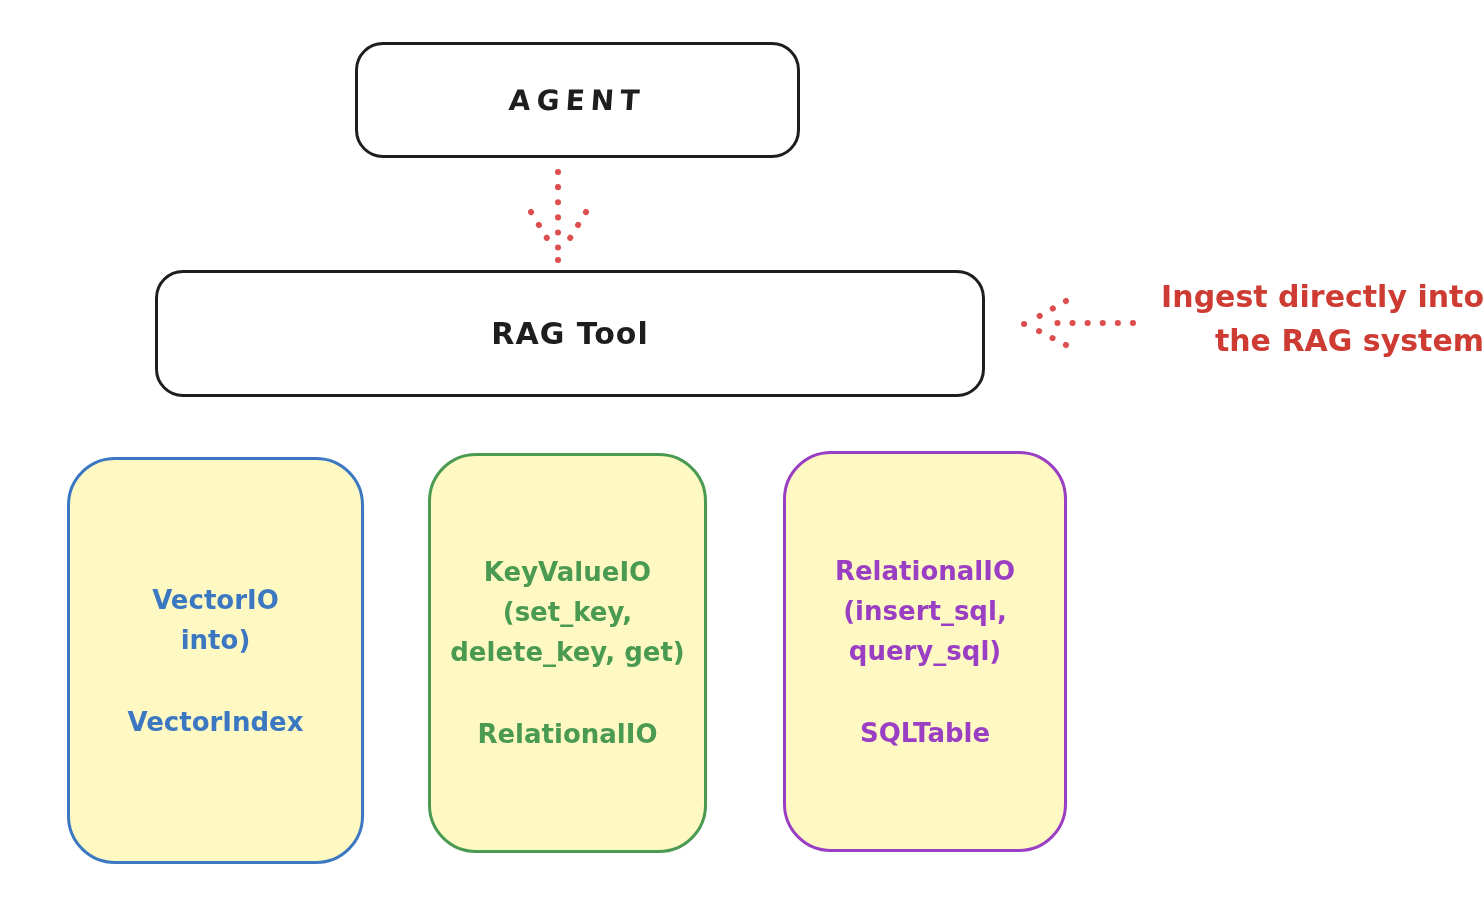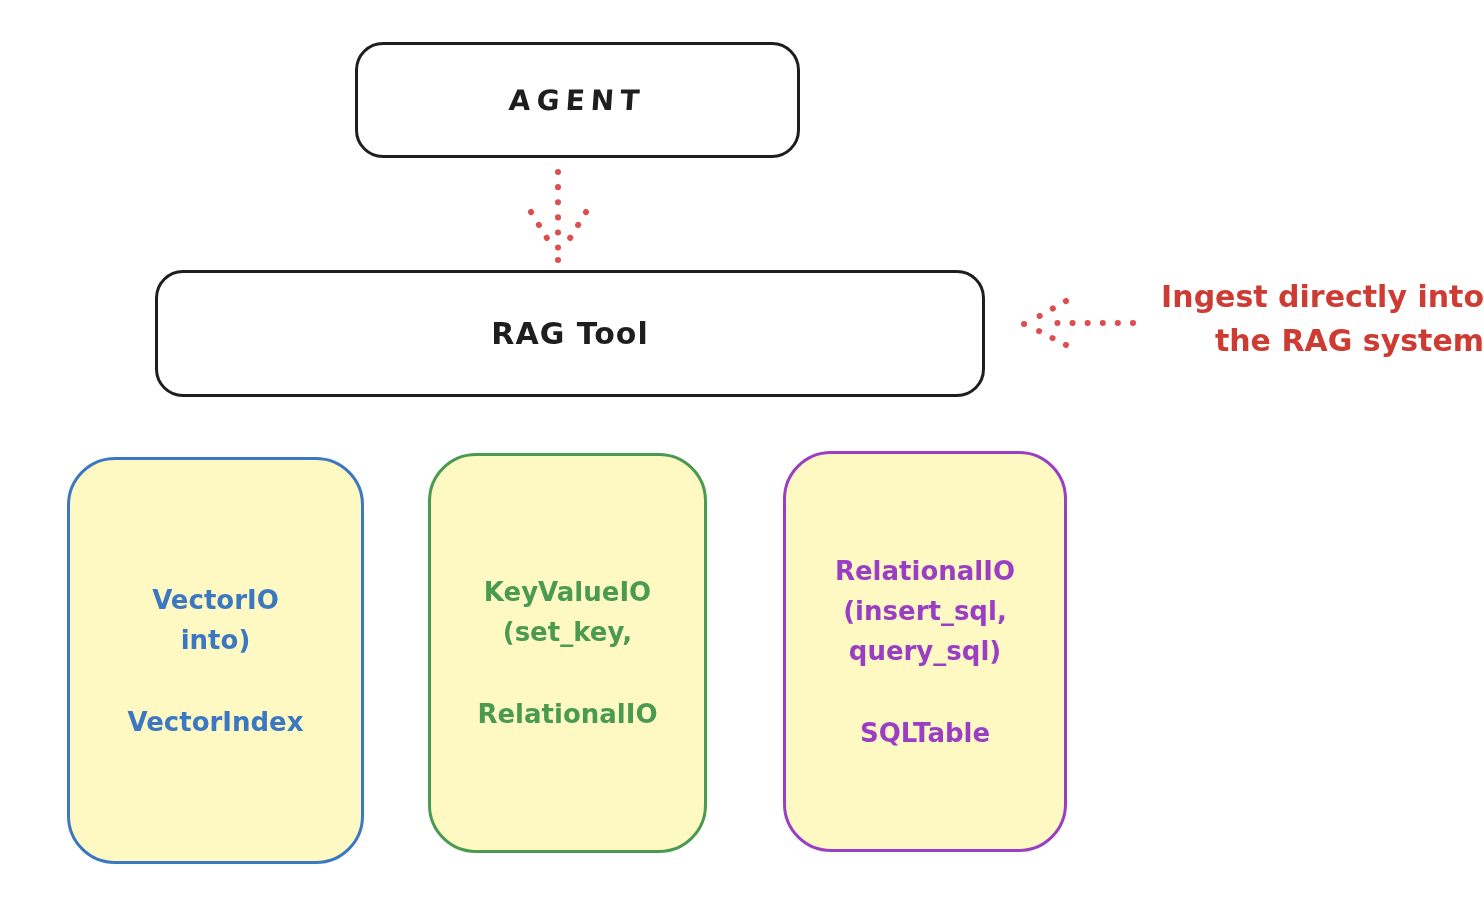--- a/index.html
+++ b/index.html
@@ -133,20 +133,21 @@
   <div class="store store-vector">
     <div class="line">VectorIO</div>
     <div class="line">into)</div>
     <div class="spacer"></div>
     <div class="line">VectorIndex</div>
   </div>
 
   <div class="store store-keyvalue">
     <div class="line">KeyValueIO</div>
     <div class="line">(set_key,</div>
+    <div class="line">delete_key, get)</div>
     <div class="spacer"></div>
     <div class="line">RelationalIO</div>
   </div>
 
   <div class="store store-relational">
     <div class="line">RelationalIO</div>
     <div class="line">(insert_sql,</div>
     <div class="line">query_sql)</div>
     <div class="spacer"></div>
     <div class="line">SQLTable</div>

